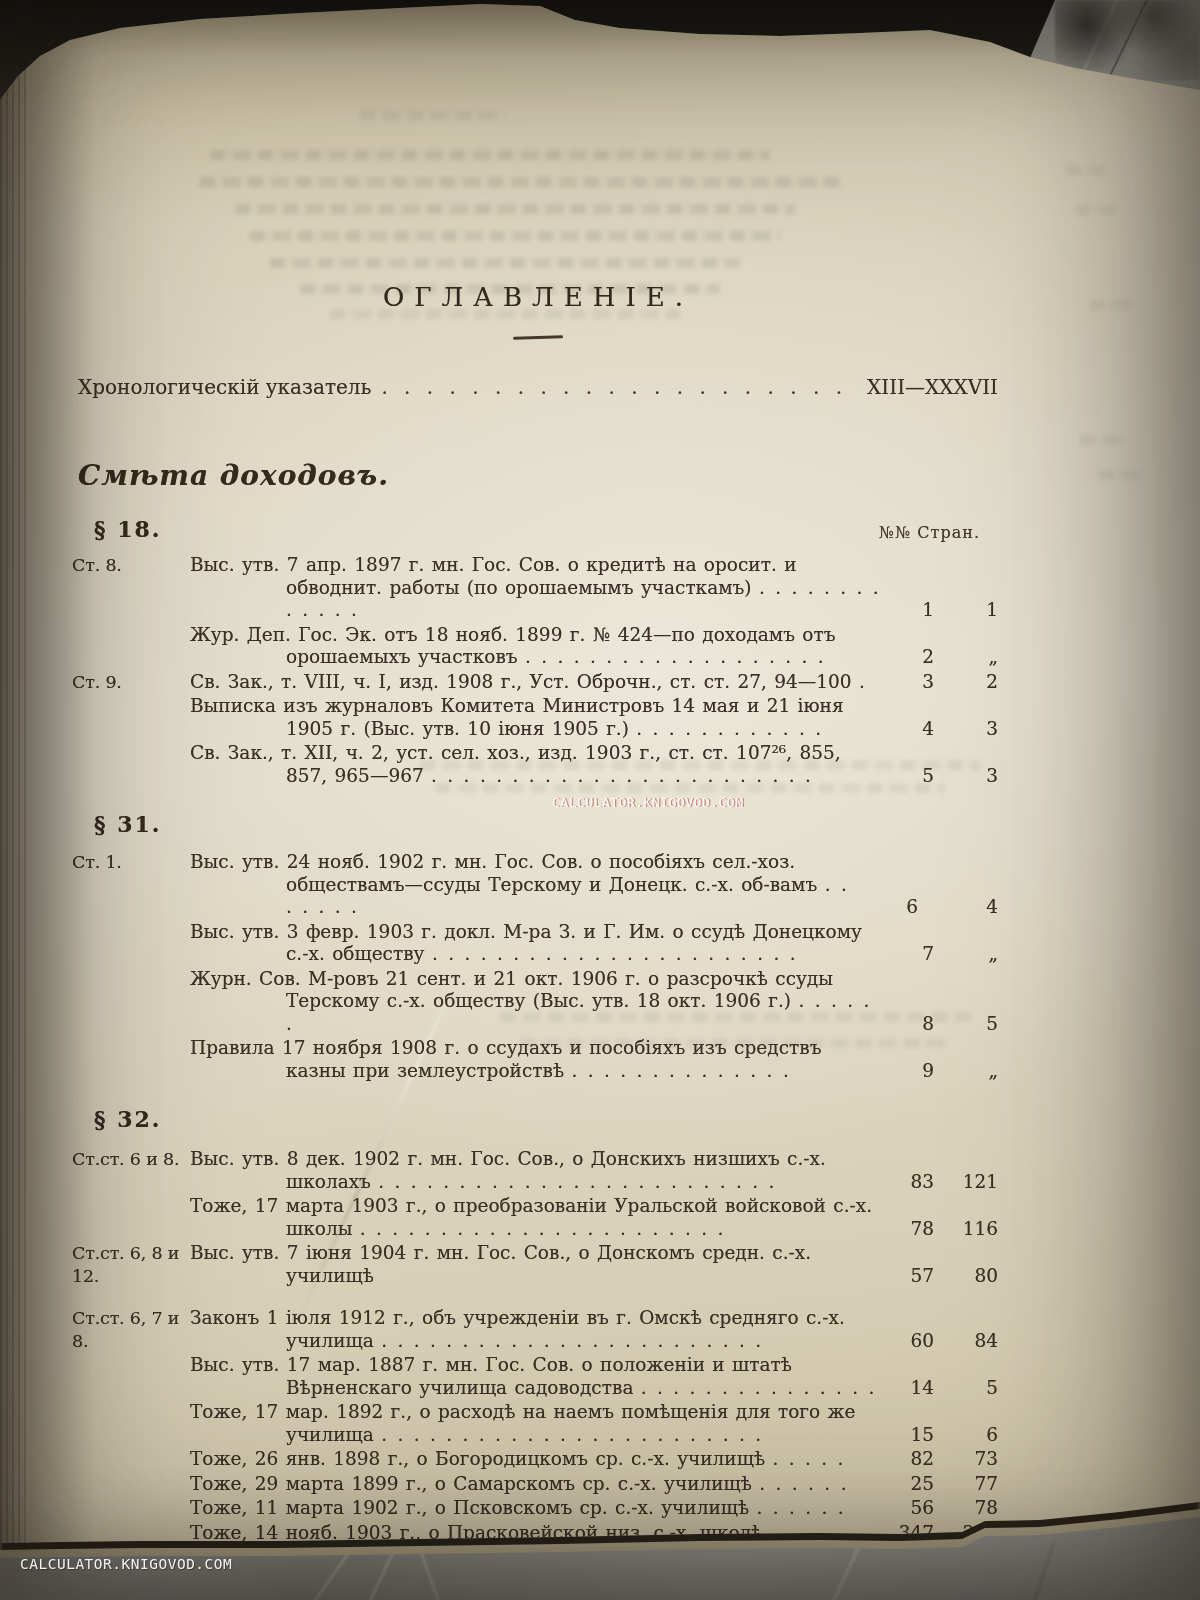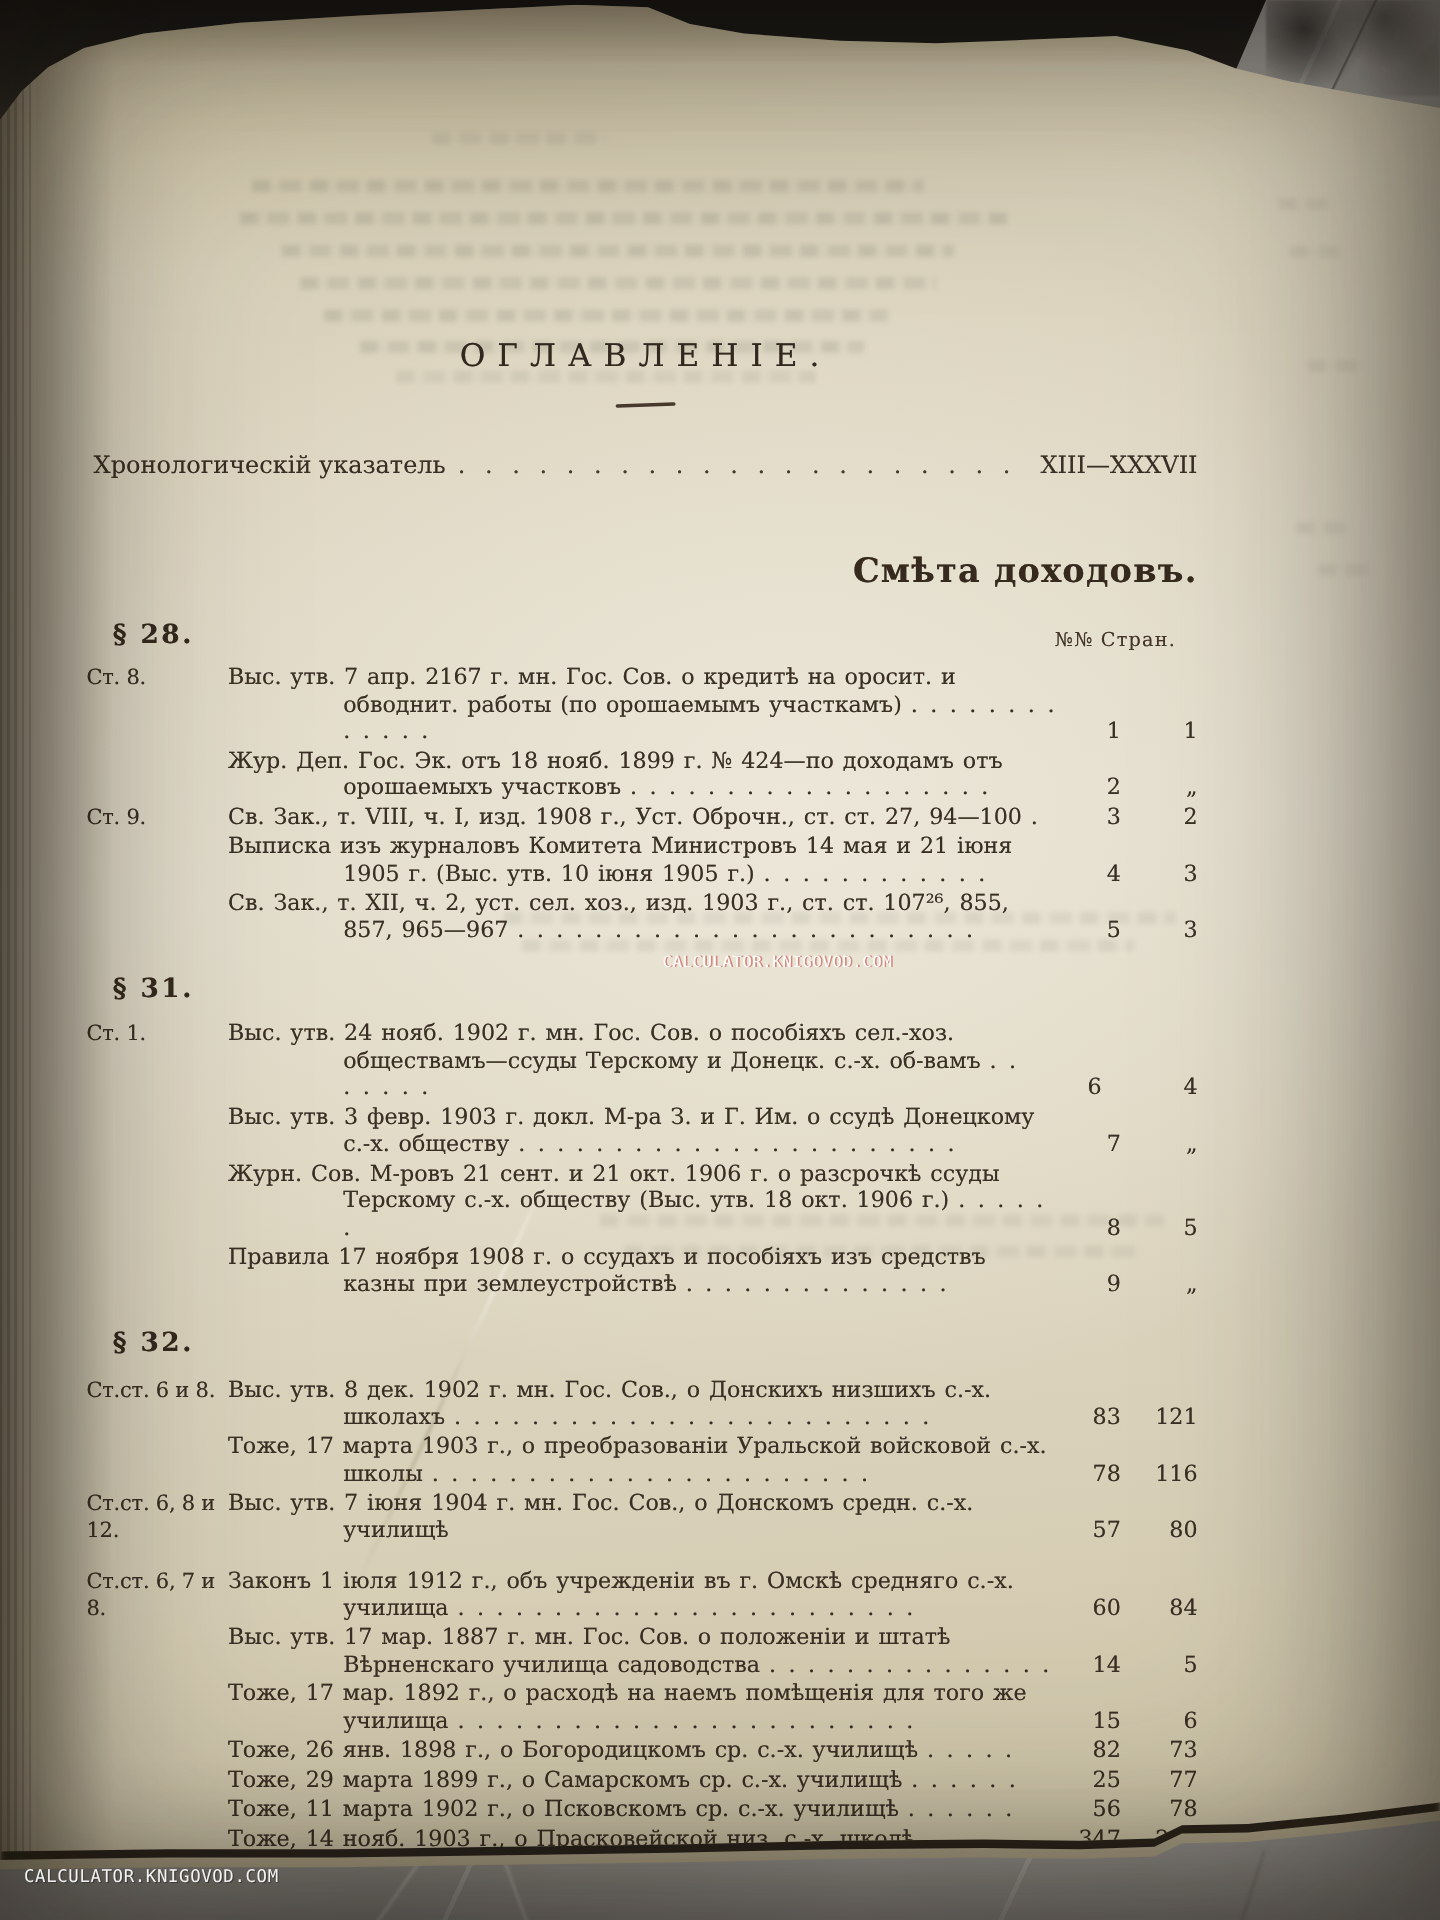--- a/index.html
+++ b/index.html
@@ -84,21 +84,21 @@
     text-shadow:0 0 .5px rgba(58,47,36,.55);
   }
   .title{
     margin-top:282px;text-align:center;
     font-size:26px;letter-spacing:10px;color:#32281f;
   }
   .divider{width:50px;height:3px;background:#46392c;margin:24px auto 0;border-radius:2px;transform:rotate(-2deg);}
   .chrono{display:flex;align-items:baseline;margin-top:36px;font-size:20px;}
   .chrono-dots{flex:1;overflow:hidden;white-space:nowrap;letter-spacing:5px;margin:0 10px;color:#463a2d;}
   .chrono-pages{white-space:nowrap;}
-  .heading{margin-top:60px;text-align:right;font-size:28px;font-weight:bold;letter-spacing:1px;color:#36291e;}
+  .heading{margin-top:60px;text-align:left;font-size:28px;font-weight:bold;letter-spacing:1px;color:#36291e;font-style:italic;}
 
   .sections{margin-top:24px;}
   .section{margin-bottom:24px;}
   .section-head{display:flex;justify-content:space-between;align-items:flex-end;margin:0 0 12px;}
   .section-number{font-size:22px;font-weight:bold;letter-spacing:2px;margin-left:16px;color:#362a1f;}
   .columns-header{font-size:16px;color:#443729;margin-right:18px;letter-spacing:1px;}
 
   .entry{position:relative;display:flex;align-items:flex-end;padding-left:112px;margin-bottom:2px;}
   .art{position:absolute;left:-6px;top:0;width:112px;font-size:17.5px;line-height:22.5px;letter-spacing:-.2px;}
   .body{flex:1;padding-left:96px;text-indent:-96px;font-size:18.5px;line-height:22.5px;word-spacing:1.5px;}
@@ -167,27 +167,27 @@
       <span>Хронологическій указатель</span>
       <span class="chrono-dots">. . . . . . . . . . . . . . . . . . . . . . . . . . . . . . . . . . . . . . . . . . . . . . . . . .</span>
       <span class="chrono-pages">XIII—XXXVII</span>
     </div>
 
     <div class="heading">Смѣта доходовъ.</div>
 
     <div class="sections">
   <div class="section">
     <div class="section-head">
-      <span class="section-number">§ 28.</span>
+      <span class="section-number">§ 18.</span>
       <span class="columns-header">№№ Стран.</span>
     </div>
     <div class="entries">
   <div class="entry">
     <span class="art">Ст. 8.</span>
-    <span class="body"><span>Выс. утв. 7 апр. 2167 г. мн. Гос. Сов. о кредитѣ на оросит. и обводнит. работы (по орошаемымъ участкамъ)</span> <span class="dots">. . . . . . . . . . . . .</span></span>
+    <span class="body"><span>Выс. утв. 7 апр. 1897 г. мн. Гос. Сов. о кредитѣ на оросит. и обводнит. работы (по орошаемымъ участкамъ)</span> <span class="dots">. . . . . . . . . . . . .</span></span>
     <span class="numcell">1</span>
     <span class="pgcell">1</span>
   </div>
 
   <div class="entry">
     <span class="art"></span>
     <span class="body"><span>Жур. Деп. Гос. Эк. отъ 18 нояб. 1899 г. № 424—по доходамъ отъ орошаемыхъ участковъ</span> <span class="dots">. . . . . . . . . . . . . . . . . . .</span></span>
     <span class="numcell">2</span>
     <span class="pgcell">„</span>
   </div>

